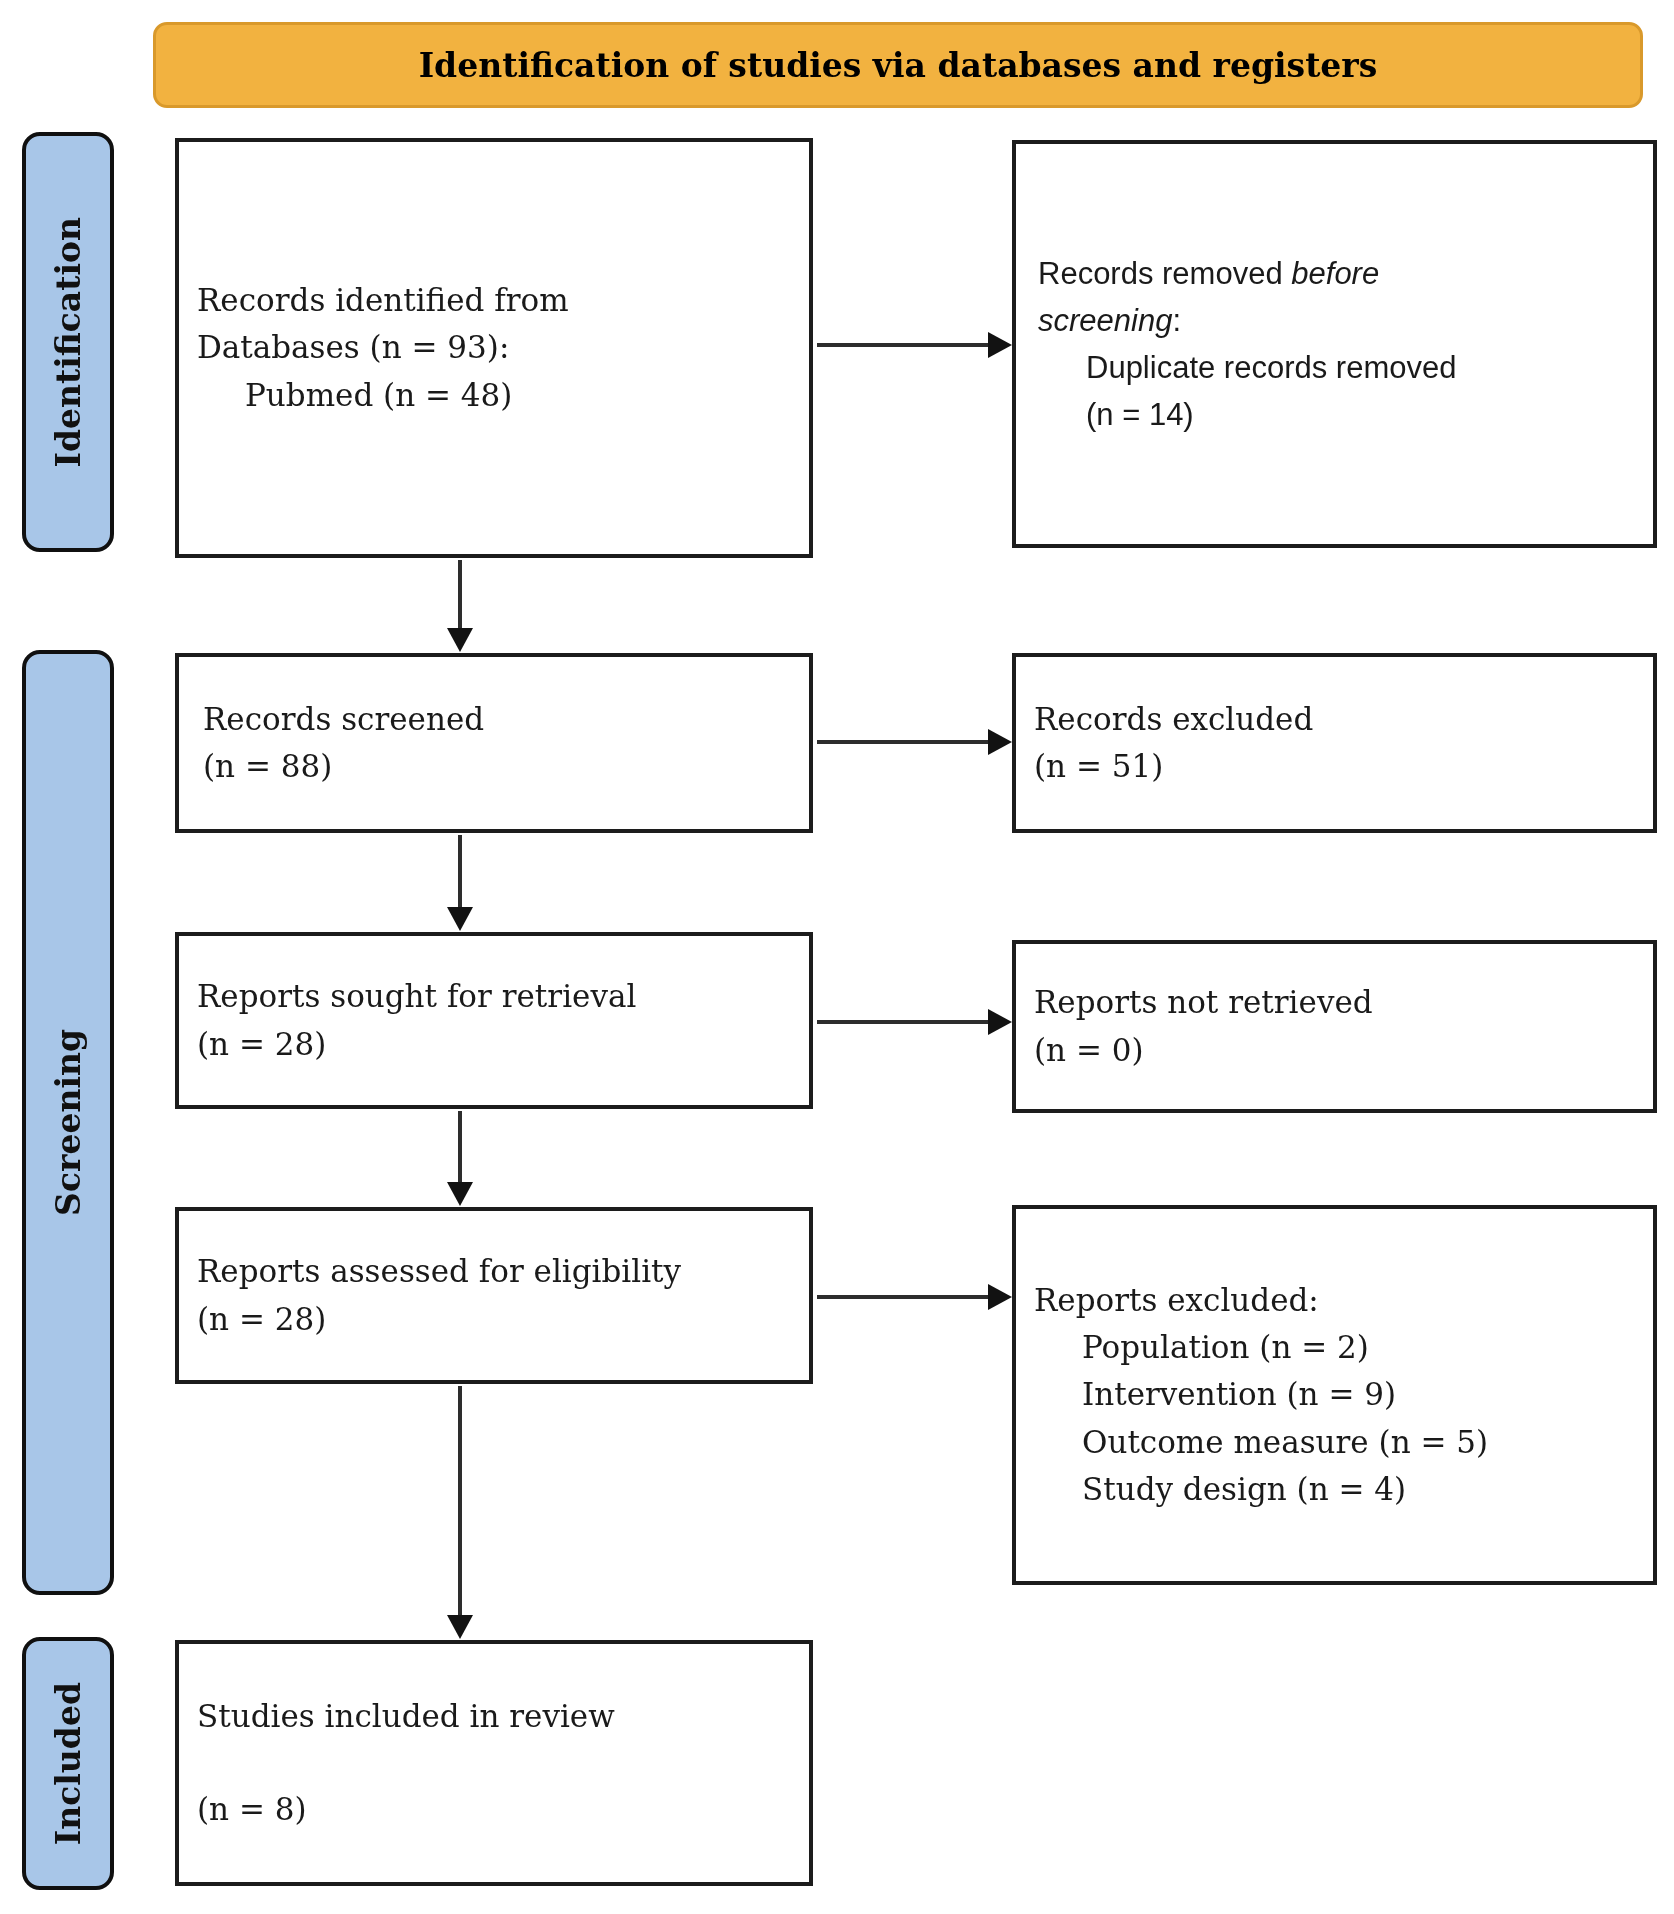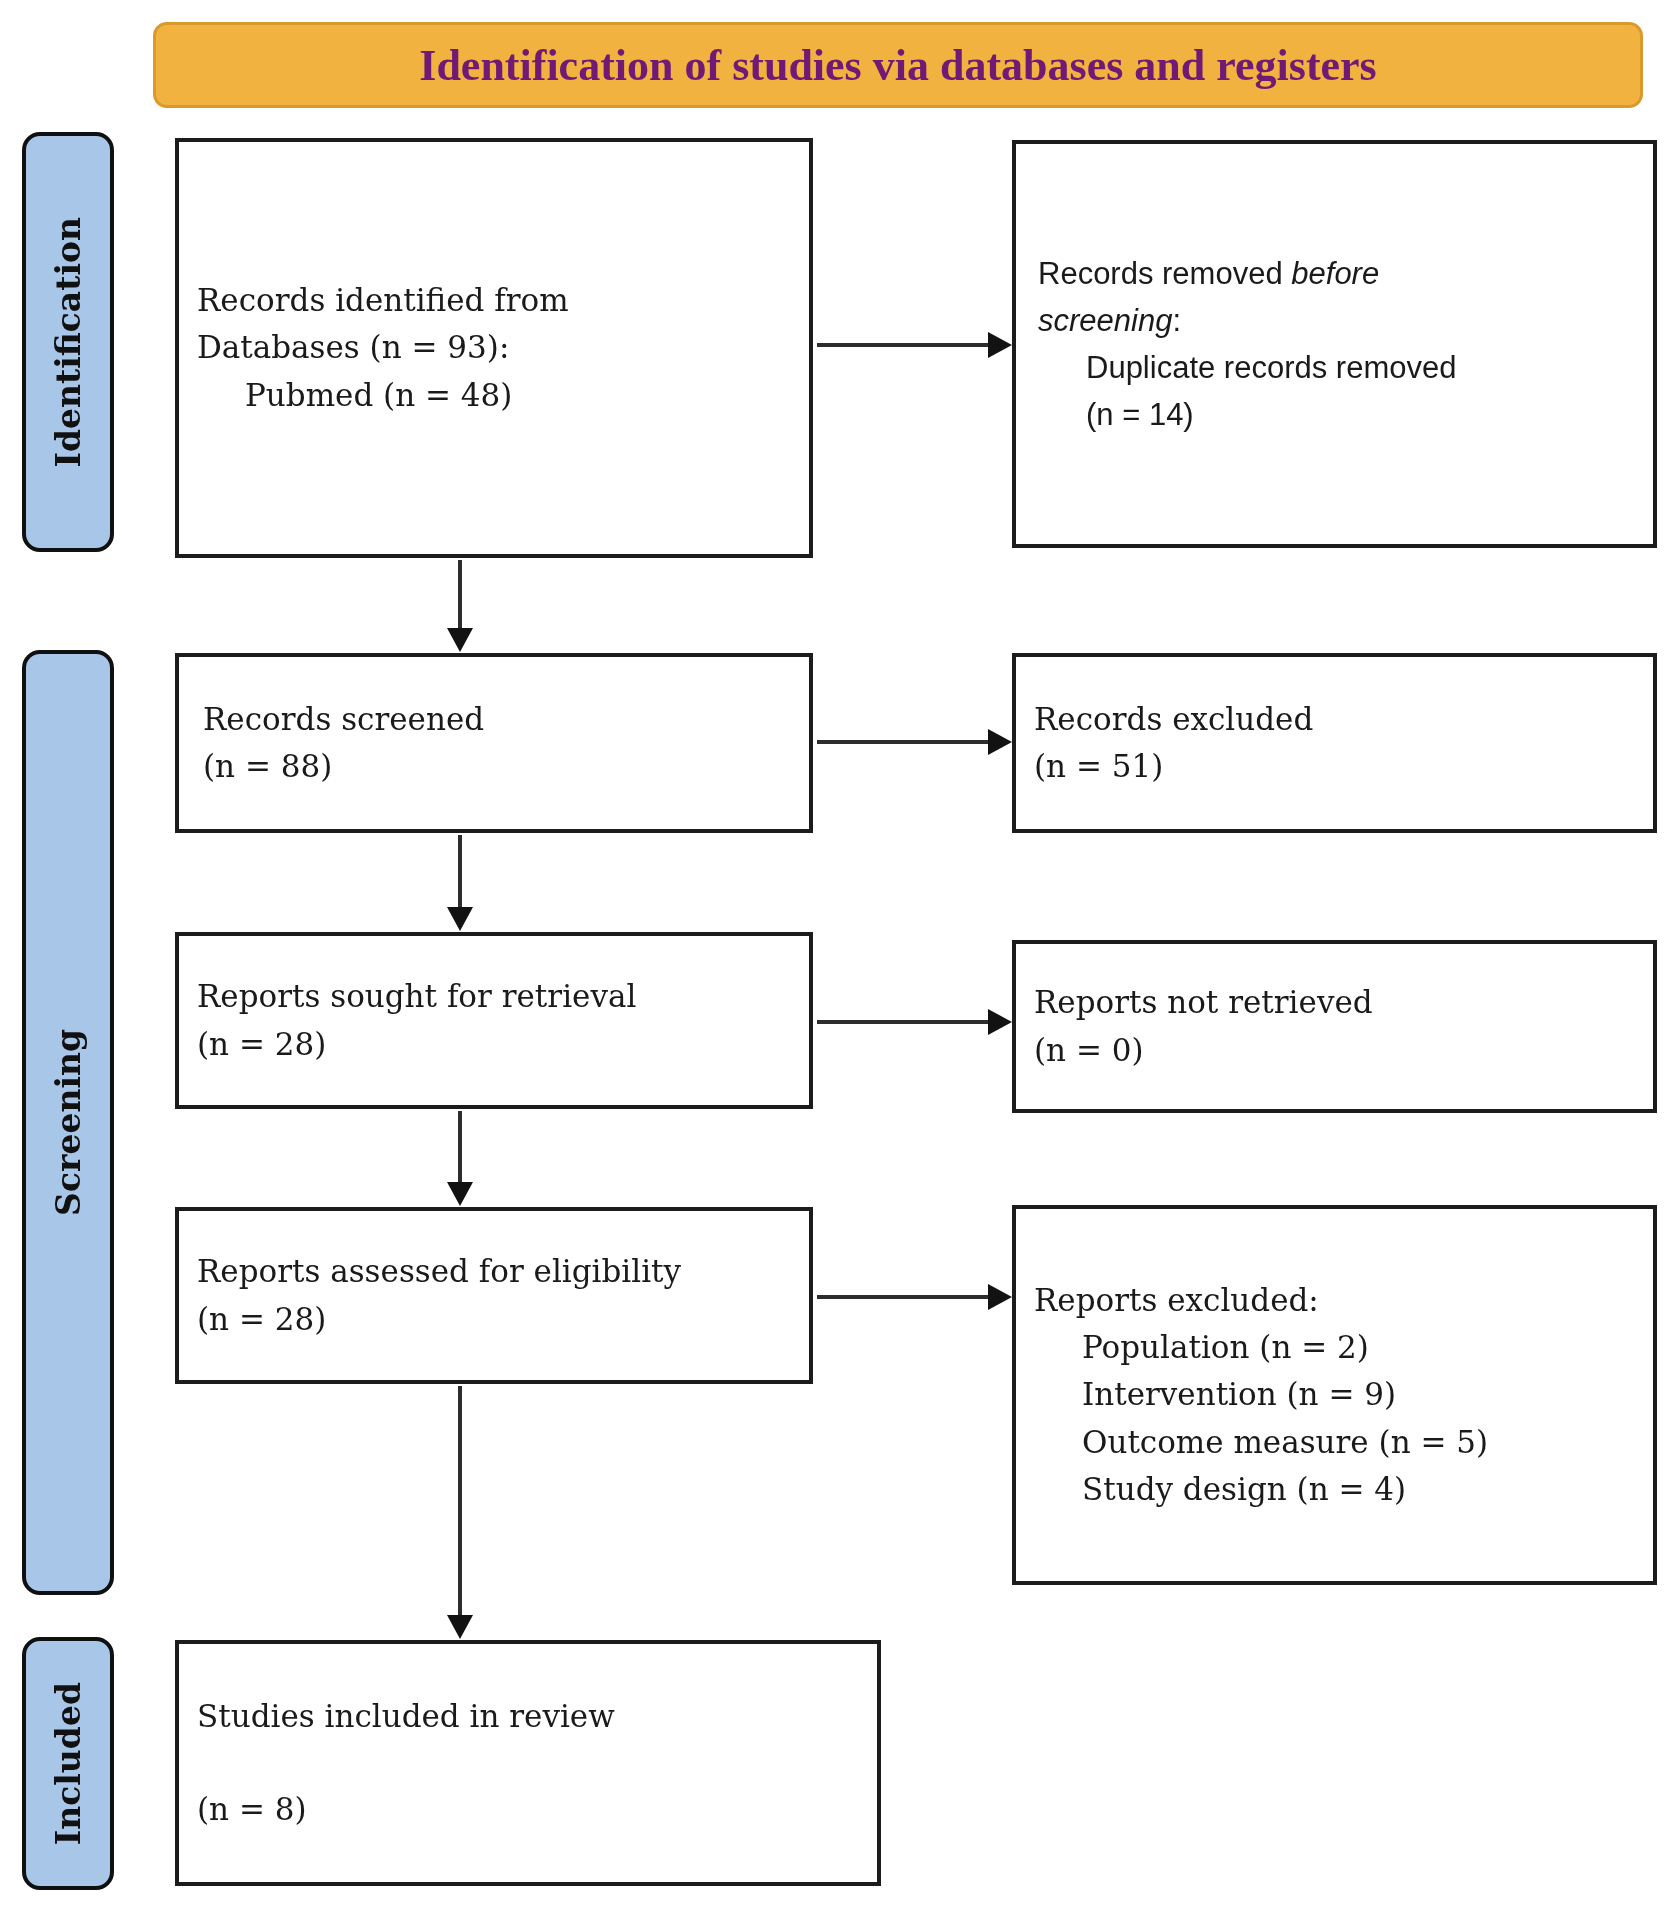--- a/index.html
+++ b/index.html
@@ -15,21 +15,21 @@
   
   .banner{
     position:absolute;left:153px;top:22px;width:1490px;height:86px;
     background:var(--banner-bg,#F2B240);
     border:3px solid var(--banner-border,#D9992B);
     border-radius:14px;
     display:flex;align-items:center;justify-content:center;
     box-sizing:border-box;
   }
   .banner span{
-    font-size:44px;font-weight:bold;color:#701a75;font-family:Liberation Serif, serif;
+    font-size:33px;font-weight:bold;color:#000000;
   }
 
   
   .stage{
     position:absolute;left:22px;width:92px;
     background:var(--stage-bg,#A8C6E8);
     border:4px solid #101010;border-radius:18px;
     display:flex;align-items:center;justify-content:center;
     box-sizing:border-box;
   }
@@ -58,21 +58,21 @@
   .fbox.sans{font-family:"Liberation Sans", sans-serif;padding-left:22px;}
 
   #box-records-identified{left:175px;top:138px;width:638px;height:420px;}
   #box-records-removed  {left:1012px;top:140px;width:645px;height:408px;}
   #box-records-screened {left:175px;top:653px;width:638px;height:180px;padding-left:24px;}
   #box-records-excluded {left:1012px;top:653px;width:645px;height:180px;}
   #box-reports-sought   {left:175px;top:932px;width:638px;height:177px;}
   #box-reports-not-retrieved{left:1012px;top:940px;width:645px;height:173px;justify-content:center;}
   #box-reports-assessed {left:175px;top:1207px;width:638px;height:177px;}
   #box-reports-excluded {left:1012px;top:1205px;width:645px;height:380px;}
-  #box-studies-included {left:175px;top:1640px;width:706px;height:246px;gap:46px;}
+  #box-studies-included {left:175px;top:1640px;width:638px;height:246px;gap:46px;}
 
   
   .harrow{position:absolute;height:28px;}
   .harrow::before{
     content:"";position:absolute;left:0;right:20px;top:50%;margin-top:-2px;height:4px;
     background:var(--arrow,#2D2D2D);
   }
   .harrow::after{
     content:"";position:absolute;right:0;top:50%;margin-top:-13px;
     border-top:13px solid transparent;border-bottom:13px solid transparent;

